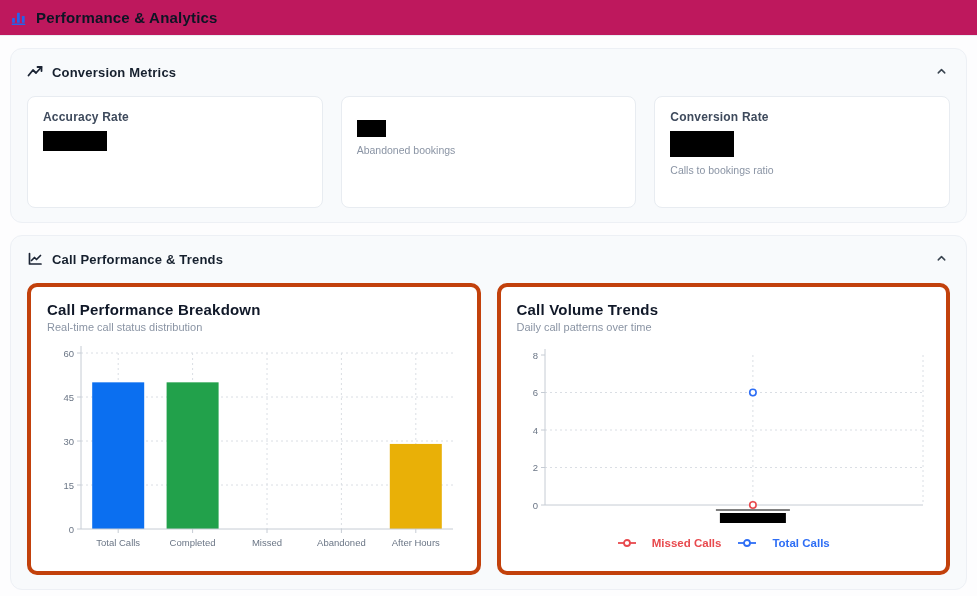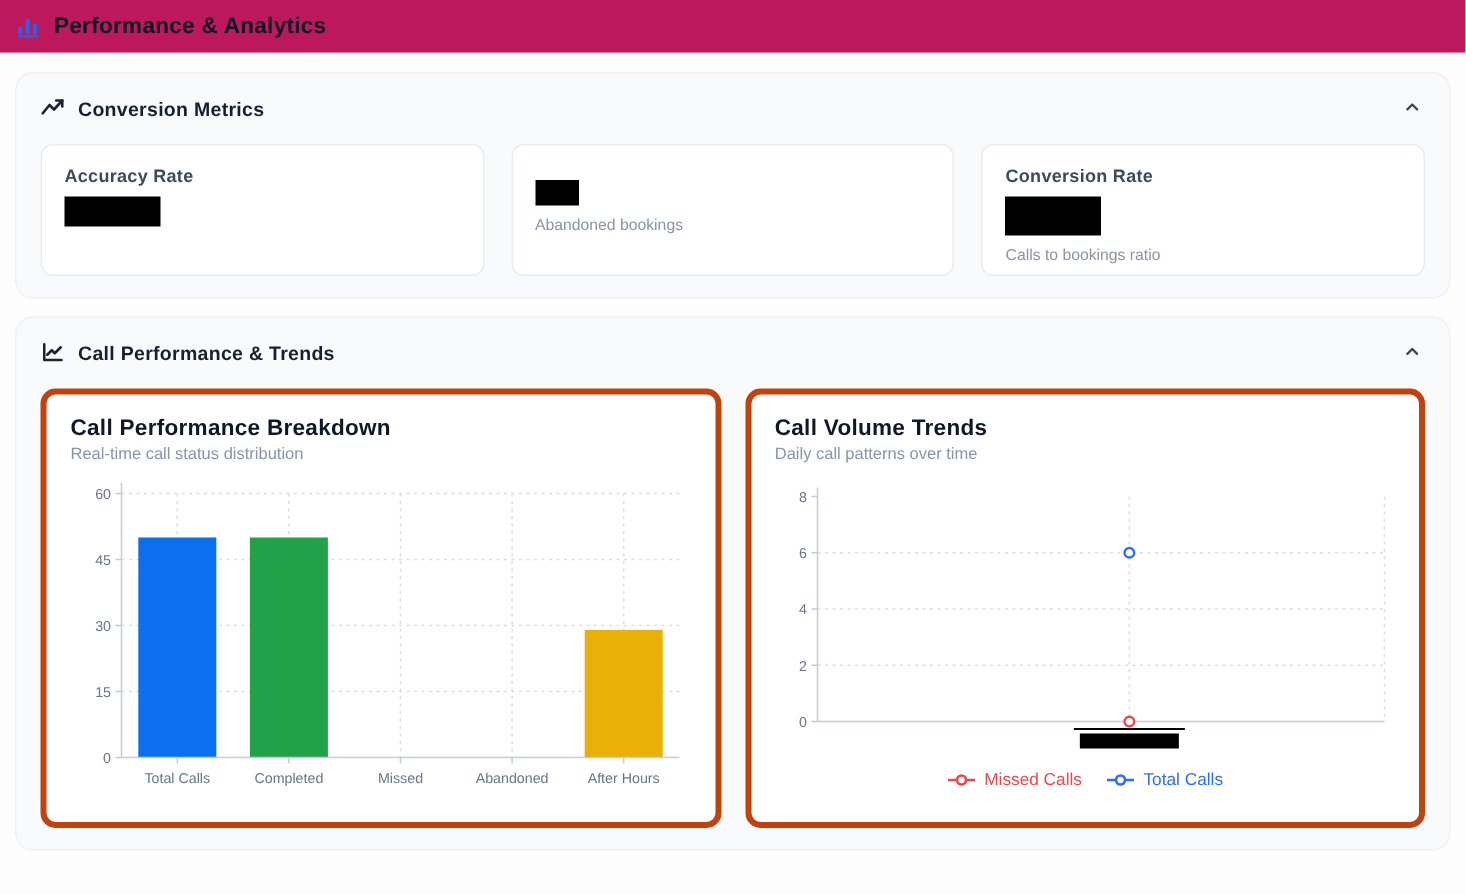--- a/index.html
+++ b/index.html
@@ -8,38 +8,38 @@
   .page-header { display:flex; align-items:center; gap:9px; height:36px; padding:0 10px; border-bottom:1px solid #e9edf2; background:#be185d; }
   .page-header h1 { font-size:15px; font-weight:bold; letter-spacing:.2px; color:#0c1524; }
 
   .section { margin:12px 10px 0 10px; background:#f8fafc; border:1px solid #edf0f5; border-radius:12px; padding:14px 16px; }
   .section-head { display:flex; align-items:flex-end; gap:9px; margin-bottom:16px; }
   .section-head .title { font-size:13px; font-weight:bold; color:#16202e; letter-spacing:.2px; }
   .section-head .spacer { flex:1; }
   .chev-btn { background:none; border:none; cursor:pointer; padding:2px; line-height:0; }
 
   .cards-row { display:flex; gap:18px; }
-  .metric-card { flex:1; background:#ffffff; border:1px solid #e8ecf1; border-radius:8px; padding:13px 15px; height:88px; }
+  .metric-card { flex:1; background:#ffffff; border:1px solid #e8ecf1; border-radius:8px; padding:13px 15px; height:112px; }
   .metric-card .m-title { font-size:12px; font-weight:bold; color:#3e4a5c; letter-spacing:.2px; }
   .metric-card .m-sub { font-size:10.5px; color:#8a94a4; margin-top:5px; }
   .redact { background:#000; margin-top:7px; }
   .redact-a { width:64px; height:20px; }
   .redact-b { width:29px; height:17px; margin-top:10px; }
   .redact-c { width:64px; height:26px; }
   .metric-card .m-sub { margin-top:7px; }
 
   .charts-row { display:flex; gap:16px; }
   .chart-card { flex:1; background:#ffffff; border:4px solid #c2410c; border-radius:10px; padding:14px 16px; }
   .chart-card .c-title { font-size:15px; font-weight:bold; color:#101828; letter-spacing:.2px; }
   .chart-card .c-sub { font-size:11px; color:#8a94a4; margin-top:3px; margin-bottom:8px; }
 
   svg text { font-family:"Liberation Sans", sans-serif; }
 
   .legend-row { display:flex; justify-content:center; align-items:center; gap:16px; margin-top:6px; }
-  .legend-item { display:flex; align-items:center; gap:5px; font-size:11.5px; font-weight:normal; cursor:pointer; background:none; border:none; font-family:"Liberation Sans", sans-serif; }
+  .legend-item { display:flex; align-items:center; gap:15px; font-size:11.5px; font-weight:bold; cursor:pointer; background:none; border:none; font-family:"Liberation Sans", sans-serif; }
   .legend-missed { color:#e8494d; }
   .legend-total { color:#2e6ef5; }
 </style>
 </head>
 <body>
 
 <header class="page-header">
   <svg width="17" height="17" viewBox="0 0 16 16">
     <rect x="2" y="8.5" width="2.6" height="4.5" rx="0.6" fill="#2563eb"></rect>
     <rect x="6.6" y="3.5" width="2.6" height="9.5" rx="0.6" fill="#2563eb"></rect>

